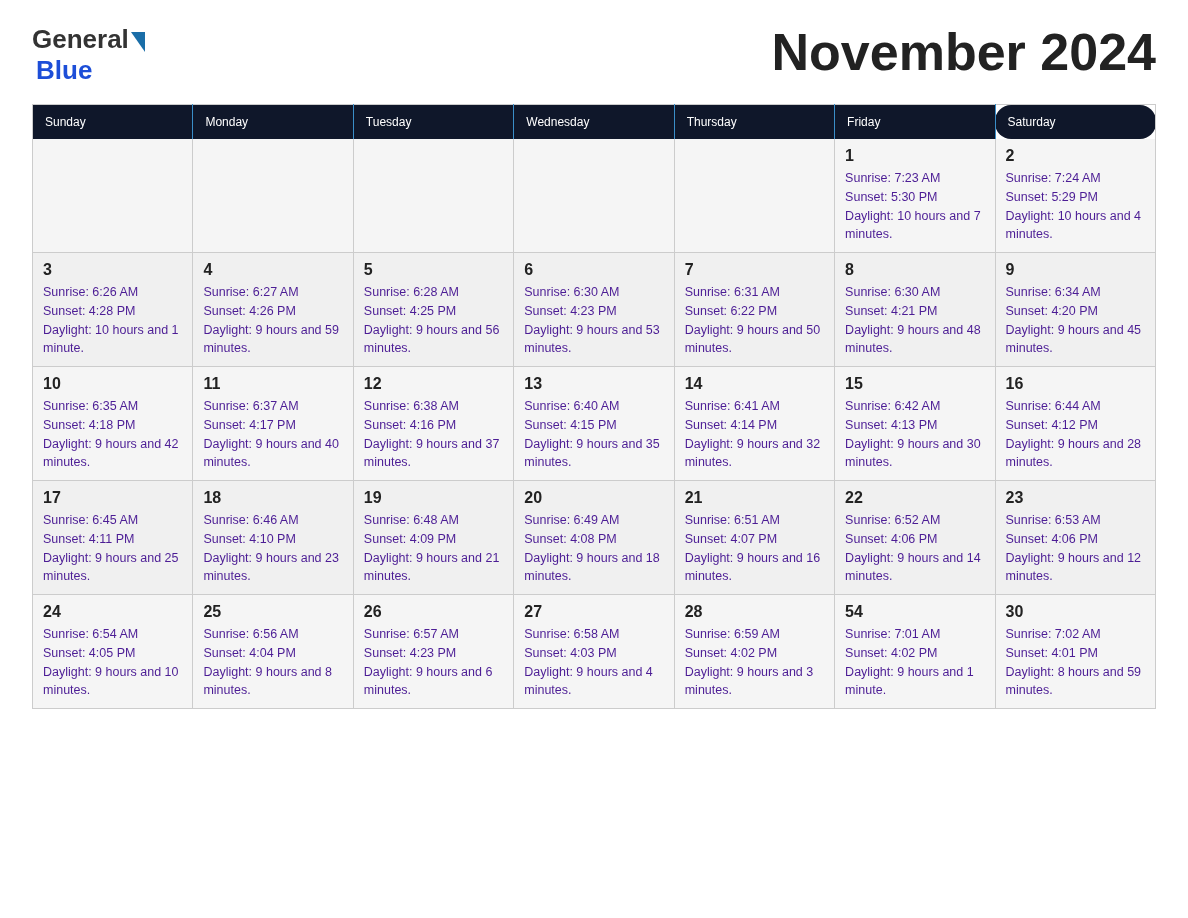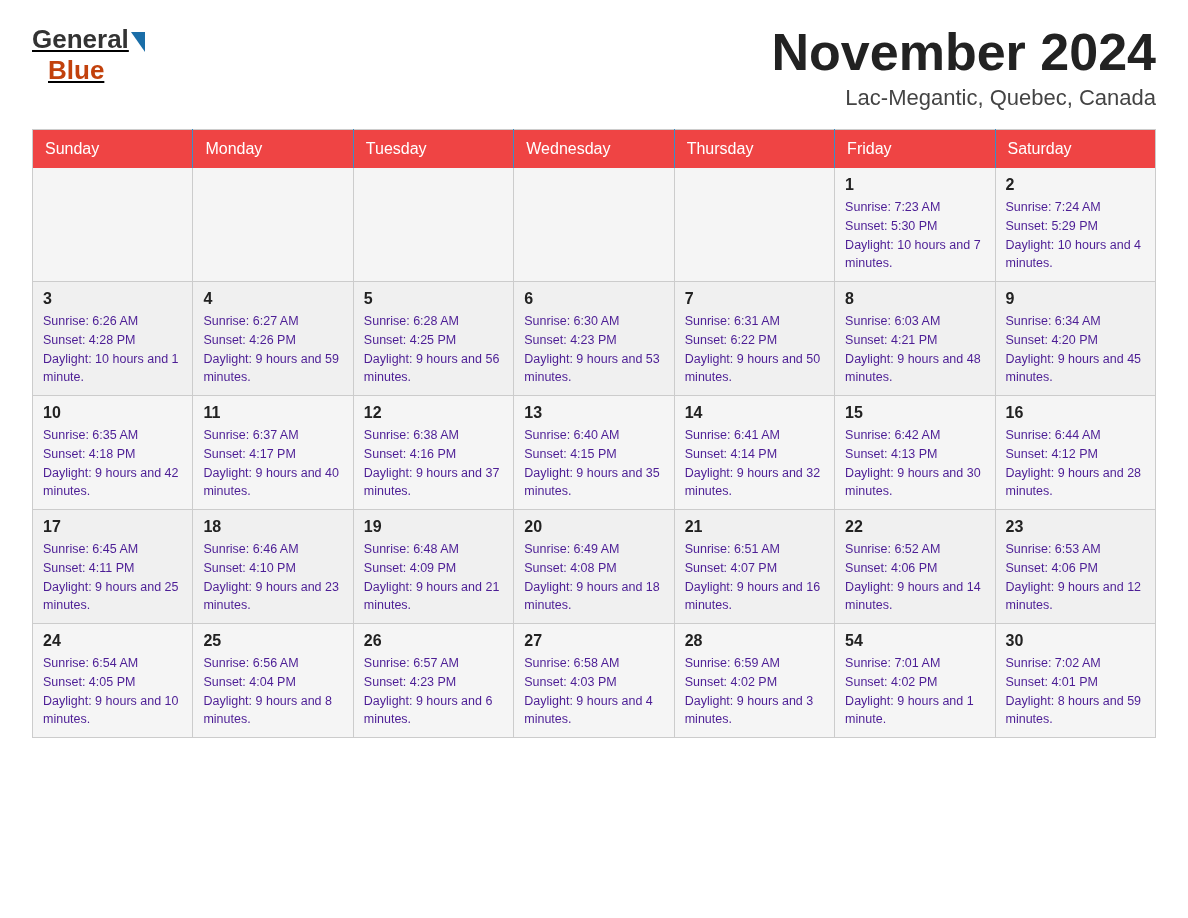--- a/index.html
+++ b/index.html
@@ -13,21 +13,20 @@
     .header {
       display: flex;
       justify-content: space-between;
       align-items: flex-start;
       margin-bottom: 18px;
     }
     .logo {
       display: flex;
       flex-direction: column;
       align-items: flex-start;
-      text-decoration: underline;
     }
     .logo-top {
       display: flex;
       align-items: center;
     }
     .logo-general {
       font-size: 26px;
       font-weight: bold;
       color: #333333;
     }
@@ -36,22 +35,22 @@
       height: 0;
       border-left: 14px solid transparent;
       border-right: 0px solid transparent;
       border-top: 20px solid #1a6ea8;
       margin-left: 2px;
       margin-top: 4px;
     }
     .logo-blue {
       font-size: 26px;
       font-weight: bold;
-      color: #c2410c;
-      margin-left: 16px;
+      color: #1d4ed8;
+      margin-left: 4px;
     }
     .title-section {
       text-align: right;
     }
     .month-title {
       font-size: 52px;
       font-weight: bold;
       color: #222222;
       line-height: 1.1;
       margin-left: 17px;
@@ -60,31 +59,32 @@
       font-size: 22px;
       color: #444444;
       margin-top: 4px;
     }
     .calendar {
       width: 100%;
       border-collapse: collapse;
       border: 1px solid #cccccc;
     }
     .calendar thead tr th {
-      background-color: #ef4444;
+      background-color: #0f172a;
       color: #ffffff;
-      font-size: 16px;
+      font-size: 12px;
       font-weight: normal;
       padding: 10px 12px;
       text-align: left;
       border-right: 1px solid #3a8ec8;
       margin-left: 45px;
     }
     .calendar thead tr th:last-child {
       border-right: none;
+      border-radius: 16px;
     }
     .calendar tbody tr td {
       vertical-align: top;
       padding: 8px 10px;
       border-right: 1px solid #cccccc;
       border-bottom: 1px solid #cccccc;
       width: 14.28%;
       min-height: 100px;
       background: #ffffff;
     }
@@ -126,21 +126,20 @@
 <div class="header">
   <div class="logo">
     <div class="logo-top">
       <span class="logo-general">General</span>
       <div class="logo-arrow"></div>
     </div>
     <span class="logo-blue">Blue</span>
   </div>
   <div class="title-section">
     <div class="month-title">November 2024</div>
-    <div class="location-title">Lac-Megantic, Quebec, Canada</div>
   </div>
 </div>
 
 <table class="calendar">
   <thead>
     <tr>
     <th>Sunday</th>
         <th>Monday</th>
         <th>Tuesday</th>
         <th>Wednesday</th>
@@ -195,21 +194,21 @@
 Daylight: 9 hours and 53 minutes.</div>
         </td>
         <td>
           <span class="day-number">7</span>
           <div class="day-info">Sunrise: 6:31 AM
 Sunset: 6:22 PM
 Daylight: 9 hours and 50 minutes.</div>
         </td>
         <td>
           <span class="day-number">8</span>
-          <div class="day-info">Sunrise: 6:03 AM
+          <div class="day-info">Sunrise: 6:30 AM
 Sunset: 4:21 PM
 Daylight: 9 hours and 48 minutes.</div>
         </td>
         <td>
           <span class="day-number">9</span>
           <div class="day-info">Sunrise: 6:34 AM
 Sunset: 4:20 PM
 Daylight: 9 hours and 45 minutes.</div>
         </td>
       </tr>

